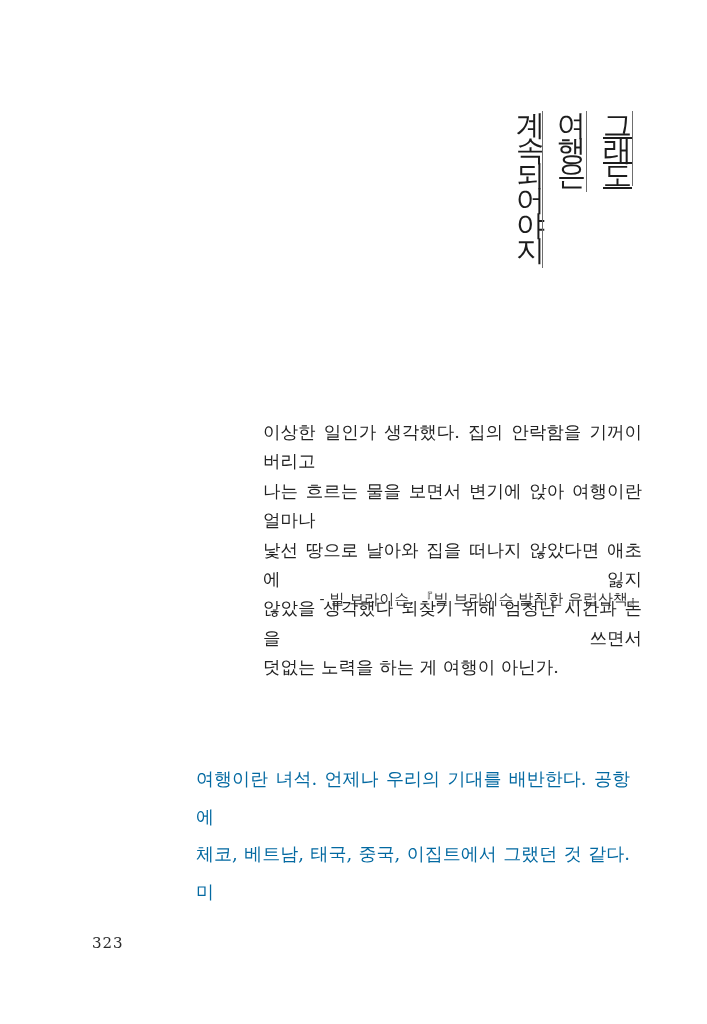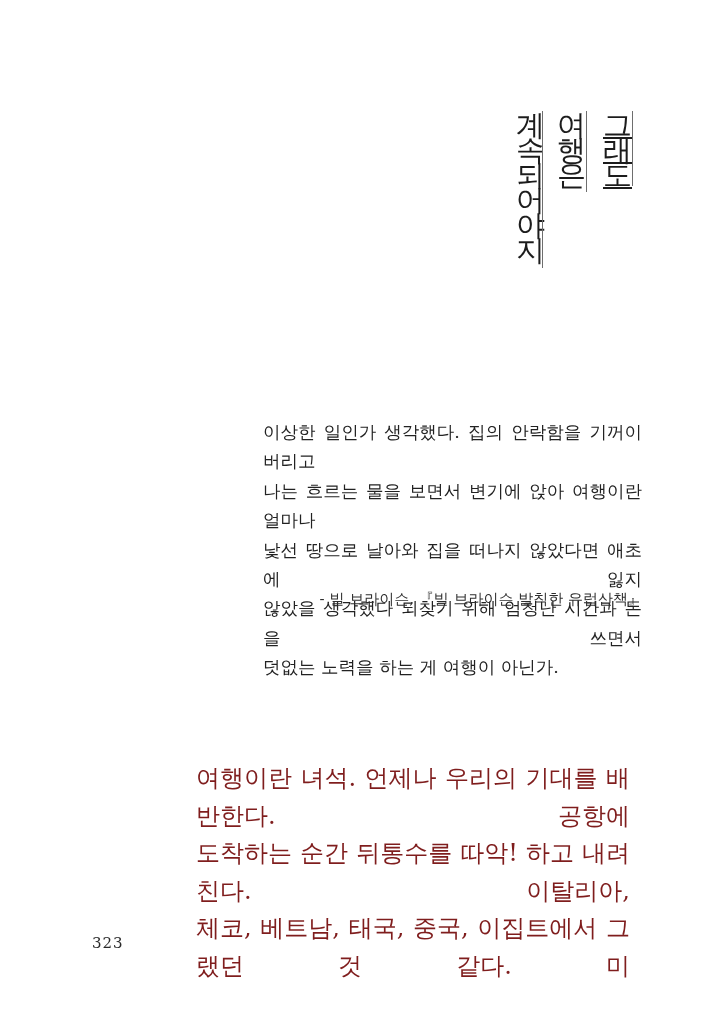--- a/index.html
+++ b/index.html
@@ -68,23 +68,23 @@
     line-height: 16px;
     color: #2e2e2e;
   }
 
   
   .body-par {
     position: absolute;
     left: 196px;
     top: 760px;
     width: 434px;
-    font-size: 24px;
+    font-size: 18px;
     line-height: 37.6px;
-    color: #7f1d1d;
+    color: #0369a1;
   }
   .body-par .b-line {
     text-align: justify;
     text-align-last: justify;
   }
 
   
   .folio {
     position: absolute;
     left: 92px;
@@ -117,19 +117,18 @@
     <div class="q-line">나는 흐르는 물을 보면서 변기에 앉아 여행이란 얼마나</div>
     <div class="q-line">낯선 땅으로 날아와 집을 떠나지 않았다면 애초에 잃지</div>
     <div class="q-line">않았을 생각했다 되찾기 위해 엄청난 시간과 돈을 쓰면서</div>
     <div class="q-line last">덧없는 노력을 하는 게 여행이 아닌가.</div>
   </div>
 
   <div class="attribution">- 빌 브라이슨, 『빌 브라이슨 발칙한 유럽산책』</div>
 
   <div class="body-par">
     <div class="b-line">여행이란 녀석. 언제나 우리의 기대를 배반한다. 공항에</div>
-    <div class="b-line">도착하는 순간 뒤통수를 따악! 하고 내려친다. 이탈리아,</div>
     <div class="b-line">체코, 베트남, 태국, 중국, 이집트에서 그랬던 것 같다. 미</div>
   </div>
 
   <div class="folio">323</div>
 
 </div>
 
 </body></html>

